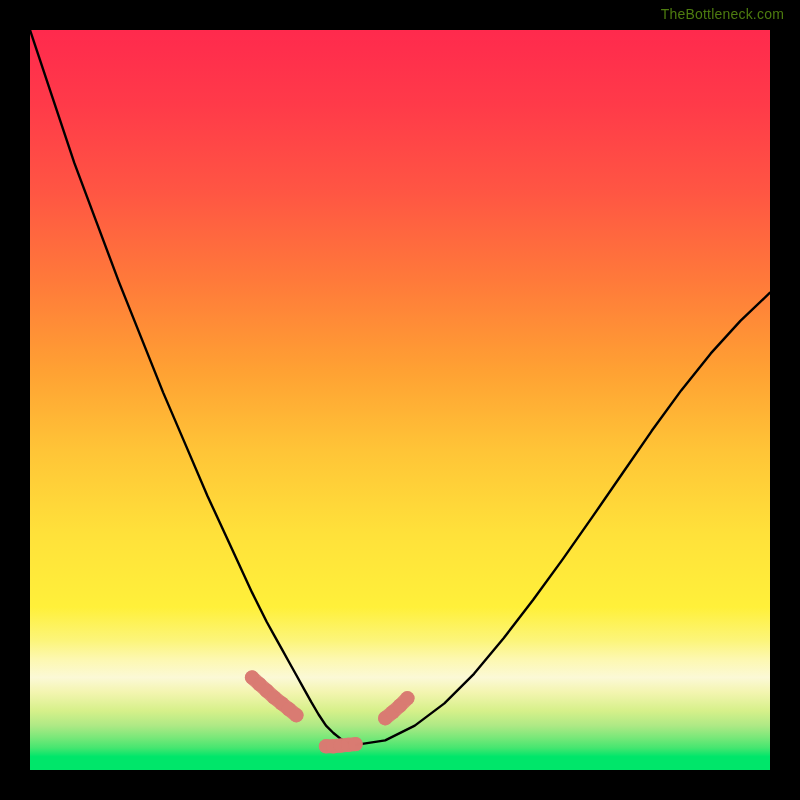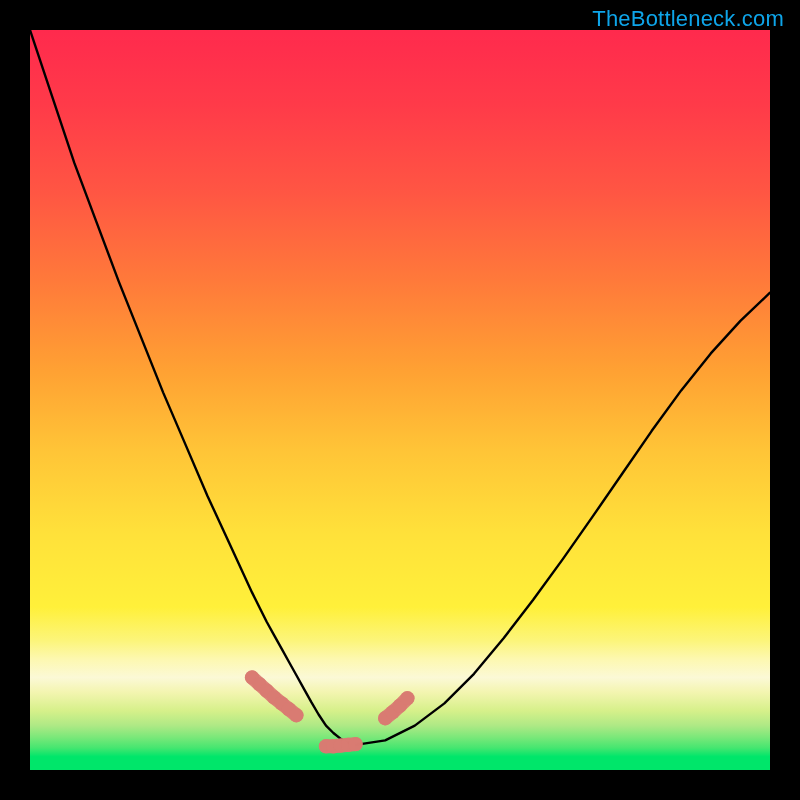--- a/index.html
+++ b/index.html
@@ -16,22 +16,22 @@
     top: 0;
     width: 800px;
     height: 800px;
     background: #000000;
   }
   .watermark {
     position: absolute;
     top: 6px;
     right: 16px;
     font-family: Arial, Helvetica, sans-serif;
-    font-size: 22px;
-    color: #0ea5e9;
+    font-size: 14px;
+    color: #4d7c0f;
     letter-spacing: 0.2px;
     user-select: none;
   }
   .plot-wrap {
     position: absolute;
     left: 30px;
     top: 30px;
     width: 740px;
     height: 740px;
   }

